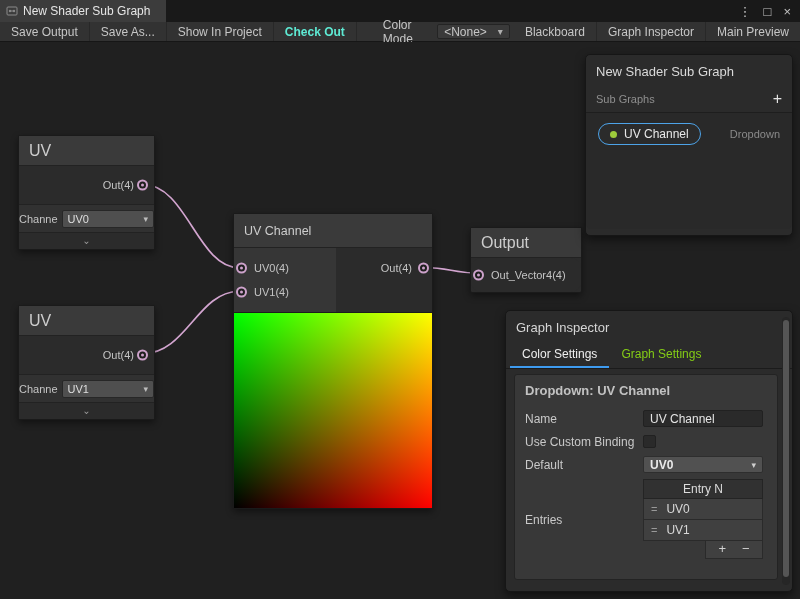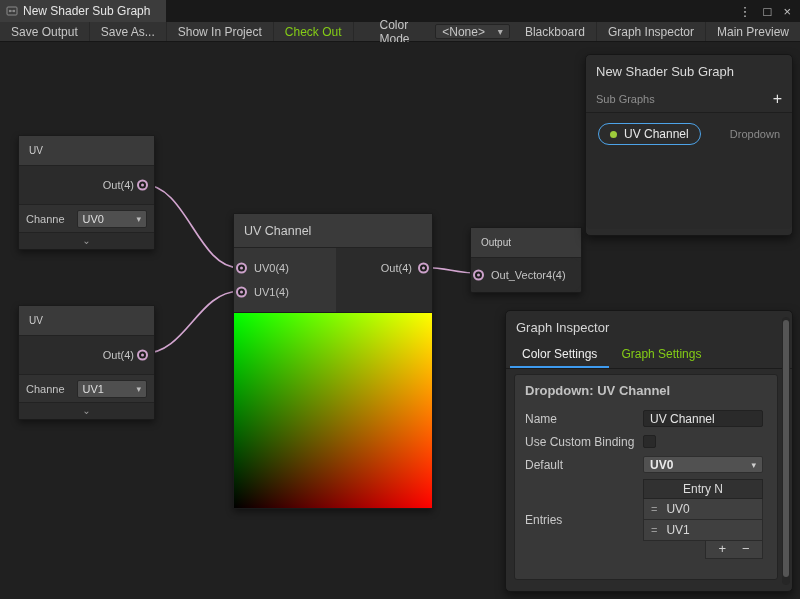--- a/index.html
+++ b/index.html
@@ -8,40 +8,40 @@
 
   
   .tabbar { height:22px; background:#191919; display:flex; align-items:stretch; }
   .tab { display:flex; align-items:center; gap:5px; padding:0 16px 0 6px; background:#3C3C3C; color:#E6E6E6; font-size:12px; }
   .tab-right { margin-left:auto; display:flex; align-items:center; gap:12px; padding-right:9px; color:#C2C2C2; font-size:13px; }
   .tab-right span { cursor:default; }
 
   
   .toolbar { height:20px; background:#323232; border-bottom:1px solid #161616; display:flex; align-items:stretch; font-size:12px; color:#C6C6C6; }
   .tbtn { padding:0 11px; display:flex; align-items:center; border-right:1px solid #282828; white-space:nowrap; }
-  .tbtn.disabled { color:#84cc16; }
+  .tbtn.disabled { color:#5eead4;font-weight:bold; }
   .tlabel { padding:0 8px 0 26px; display:flex; align-items:center; }
   .tdd { width:100px; margin:2px 4px; background:#3A3A3A; border:1px solid #242424; border-radius:2px; display:flex; align-items:center; justify-content:space-between; padding:0 6px; }
   .tdd .arrow { font-size:10px; color:#AFAFAF; }
   .t-spacer { flex:1; }
 
   
   .canvas { position:relative; width:800px; height:557px; background:#202020; overflow:hidden; }
   .edges { position:absolute; left:0; top:0; pointer-events:none; }
 
   
   .node { position:absolute; background:#2B2B2B; border:1px solid #1A1A1A; border-radius:2px; box-shadow:0 3px 7px rgba(0,0,0,.45); font-size:11px; }
-  .node-title { background:#3A3A3A; font-size:10px; color:#CDCDCD; padding:0 10px; height:30px; display:flex; align-items:center; border-bottom:1px solid #222; }
+  .node-title { background:#3A3A3A; font-size:16px; color:#CDCDCD; padding:0 10px; height:30px; display:flex; align-items:center; border-bottom:1px solid #222; }
   .port { position:absolute; width:11px; height:11px; border:2px solid #CDA2CB; border-radius:50%; background:#1E1E1E; }
   .port::after { content:""; position:absolute; left:2px; top:2px; width:3px; height:3px; border-radius:50%; background:#CDA2CB; }
 
   .uv-node { width:137px; }
   .out-row { position:relative; height:38px; display:flex; align-items:center; justify-content:flex-end; padding-right:20px; background:#2B2B2B; }
   .out-row .port { right:6px; top:50%; transform:translateY(-50%); }
-  .ctrl-row { display:flex; align-items:center; gap:12px; padding:0 7px; height:28px; background:#313131; border-top:1px solid #222; }
+  .ctrl-row { display:flex; align-items:center; gap:4px; padding:0 0; height:28px; background:#313131; border-top:1px solid #222; }
   .node-dd { flex:1; background:#4F4F4F; border:1px solid #272727; border-radius:2px; padding:2px 5px; display:flex; justify-content:space-between; align-items:center; color:#DFDFDF; }
   .node-dd .arrow { font-size:9px; color:#BDBDBD; }
   .collapse { height:17px; background:#2B2B2B; border-top:1px solid #222; text-align:center; color:#9A9A9A; font-size:10px; line-height:15px; }
 
   .uvc-node { width:200px; }
   .uvc-node .node-title { height:34px; font-size:12.5px; }
   .ports { position:relative; height:64px; background:#2B2B2B; }
   .in-col { position:absolute; left:0; top:0; bottom:0; width:102px; background:#363636; padding-top:8px; }
   .in-row { position:relative; height:24px; display:flex; align-items:center; padding-left:20px; }
   .in-row .port { left:2px; top:50%; transform:translateY(-50%); }

